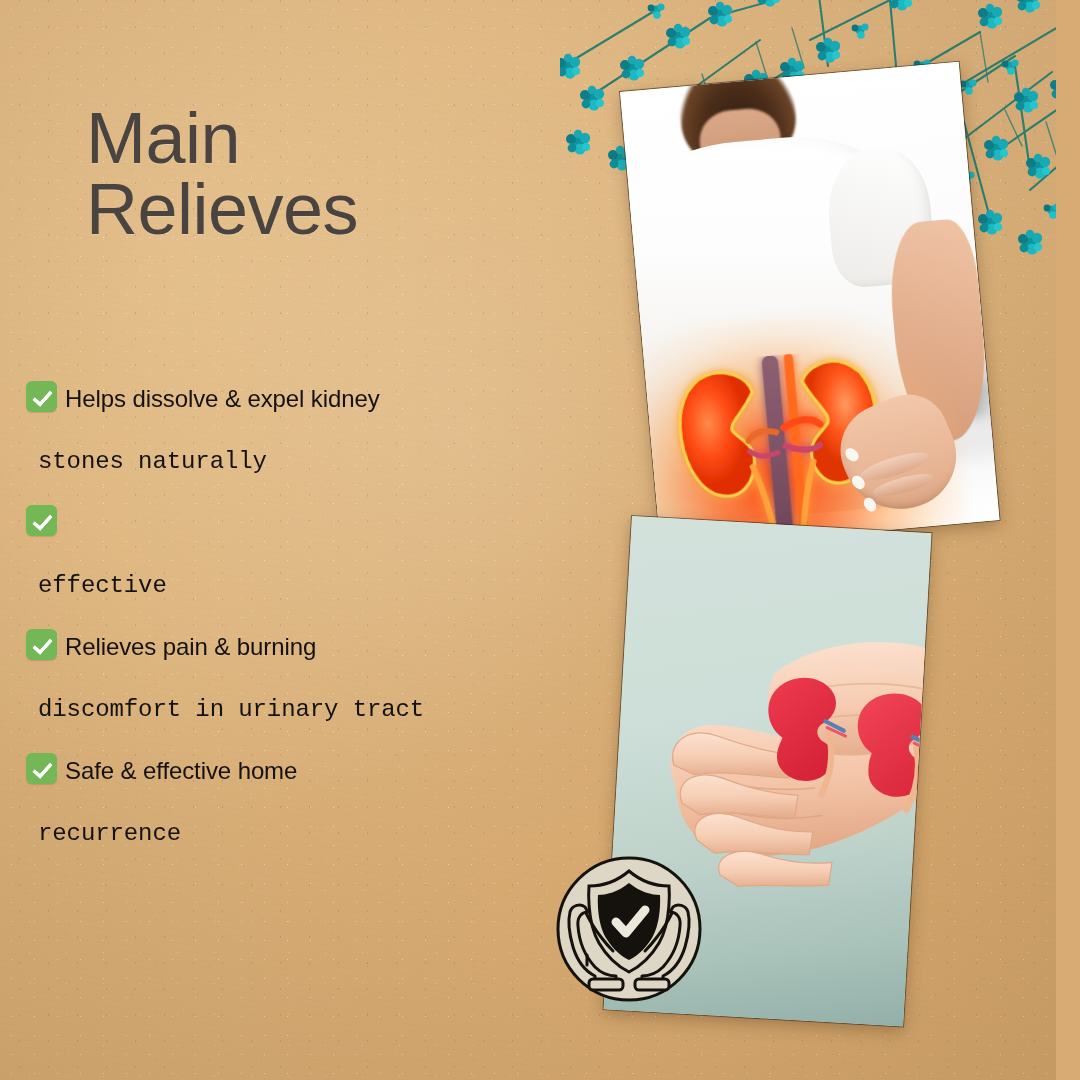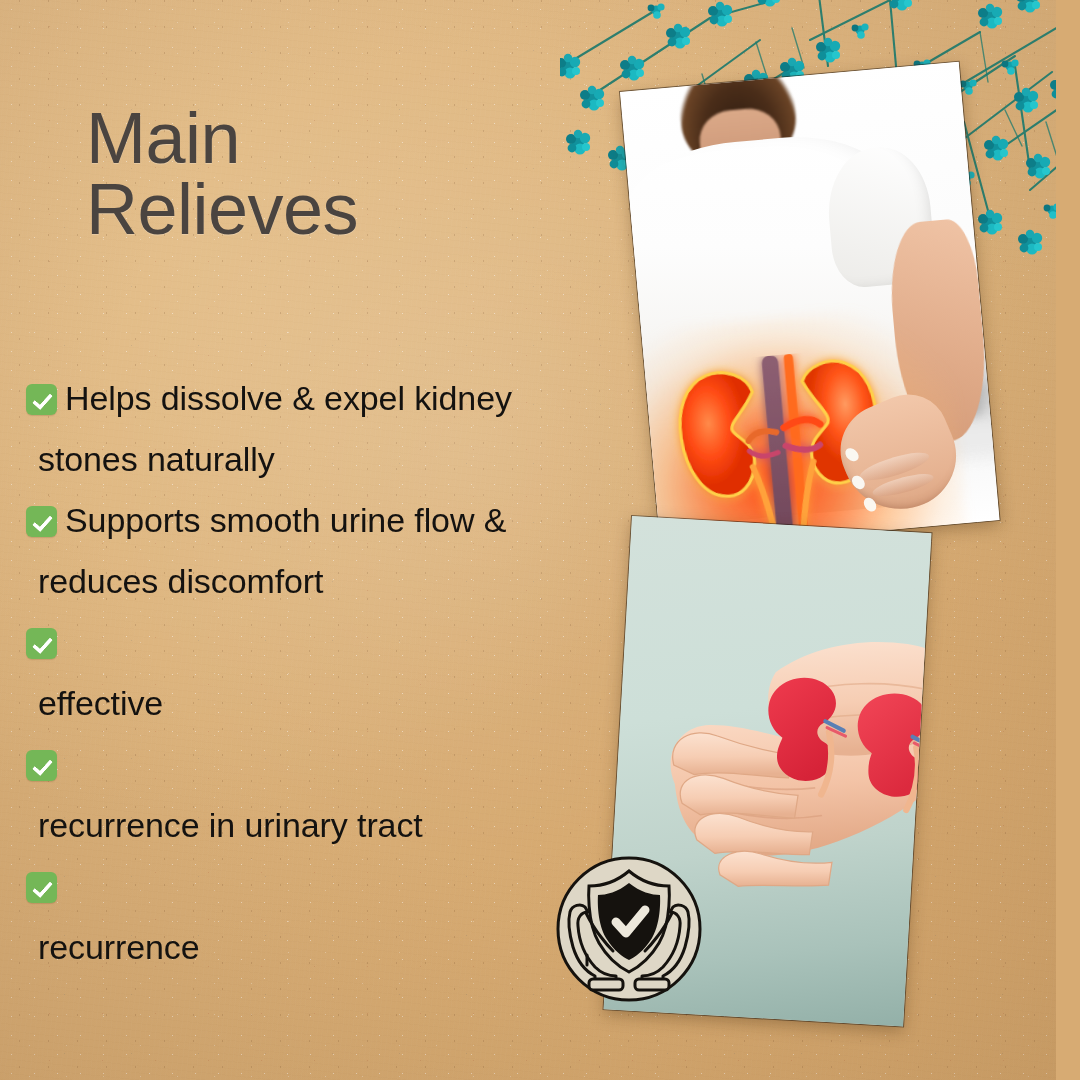--- a/index.html
+++ b/index.html
@@ -51,36 +51,36 @@
   }
   .headline .l2{display:block;}
 
   
   .benefits{
     position:absolute;left:26px;top:368px;width:600px;
   }
   .benefit{
     position:relative;
     color:#141210;
-    font-size:34px;
+    font-size:24px;
     line-height:61px;
     letter-spacing:-.1px;
     font-weight:400;
   }
   .chk{
     display:inline-block;width:31px;height:31px;border-radius:6px;
     background:#74b757;vertical-align:-5px;margin-right:8px;position:relative;
     box-shadow:0 1px 1px rgba(80,50,20,.16);
   }
   .chk::after{
     content:"";position:absolute;left:10.5px;top:5.5px;
     width:7px;height:15px;border:solid #fff;border-width:0 4.2px 4.2px 0;
     transform:rotate(42deg);border-radius:1px;
   }
-  .b-indent{margin-left:12px;}
+  .b-indent{margin-left:12px;font-family:Liberation Mono, monospace;}
 
   
   .flowers{position:absolute;left:560px;top:-30px;width:540px;height:420px;}
   .flowers svg{width:100%;height:100%;display:block;}
 
   
   .photo{
     position:absolute;overflow:hidden;
     box-shadow:0 5px 16px rgba(70,44,16,.34);
     outline:1px solid rgba(40,30,18,.55);
@@ -416,37 +416,33 @@
     <span class="l2">Relieves</span>
   </div>
 
   <div class="benefits">
 
     <div class="benefit">
       <span class="chk"></span><span>Helps dissolve &amp; expel kidney</span><br>
       <span class="b-indent">stones naturally</span>
     </div>
 
-    <div class="benefit">
-      <span class="chk"></span><span>Supports smooth urine flow &amp;</span><br>
-      <span class="b-indent">reduces discomfort</span>
-    </div>
 
     <div class="benefit">
       <span class="chk"></span><br>
       <span class="b-indent">effective</span>
     </div>
 
     <div class="benefit">
-      <span class="chk"></span><br>
-      <span class="b-indent">recurrence in urinary tract</span>
+      <span class="chk"></span><span>Relieves pain &amp; burning</span><br>
+      <span class="b-indent">discomfort in urinary tract</span>
     </div>
 
     <div class="benefit">
-      <span class="chk"></span><br>
+      <span class="chk"></span><span>Safe &amp; effective home</span><br>
       <span class="b-indent">recurrence</span>
     </div>
 
   </div>
 
   <div class="badge">
     <svg viewBox="0 0 148 148" xmlns="http://www.w3.org/2000/svg">
       <circle cx="74" cy="74" r="71" fill="#ded7c6" stroke="#15120e" stroke-width="3"></circle>
 
       <path d="M74 16 C60 28 44 31 34 31 C34 31 31 66 44 88 C54 105 66 113 74 117

